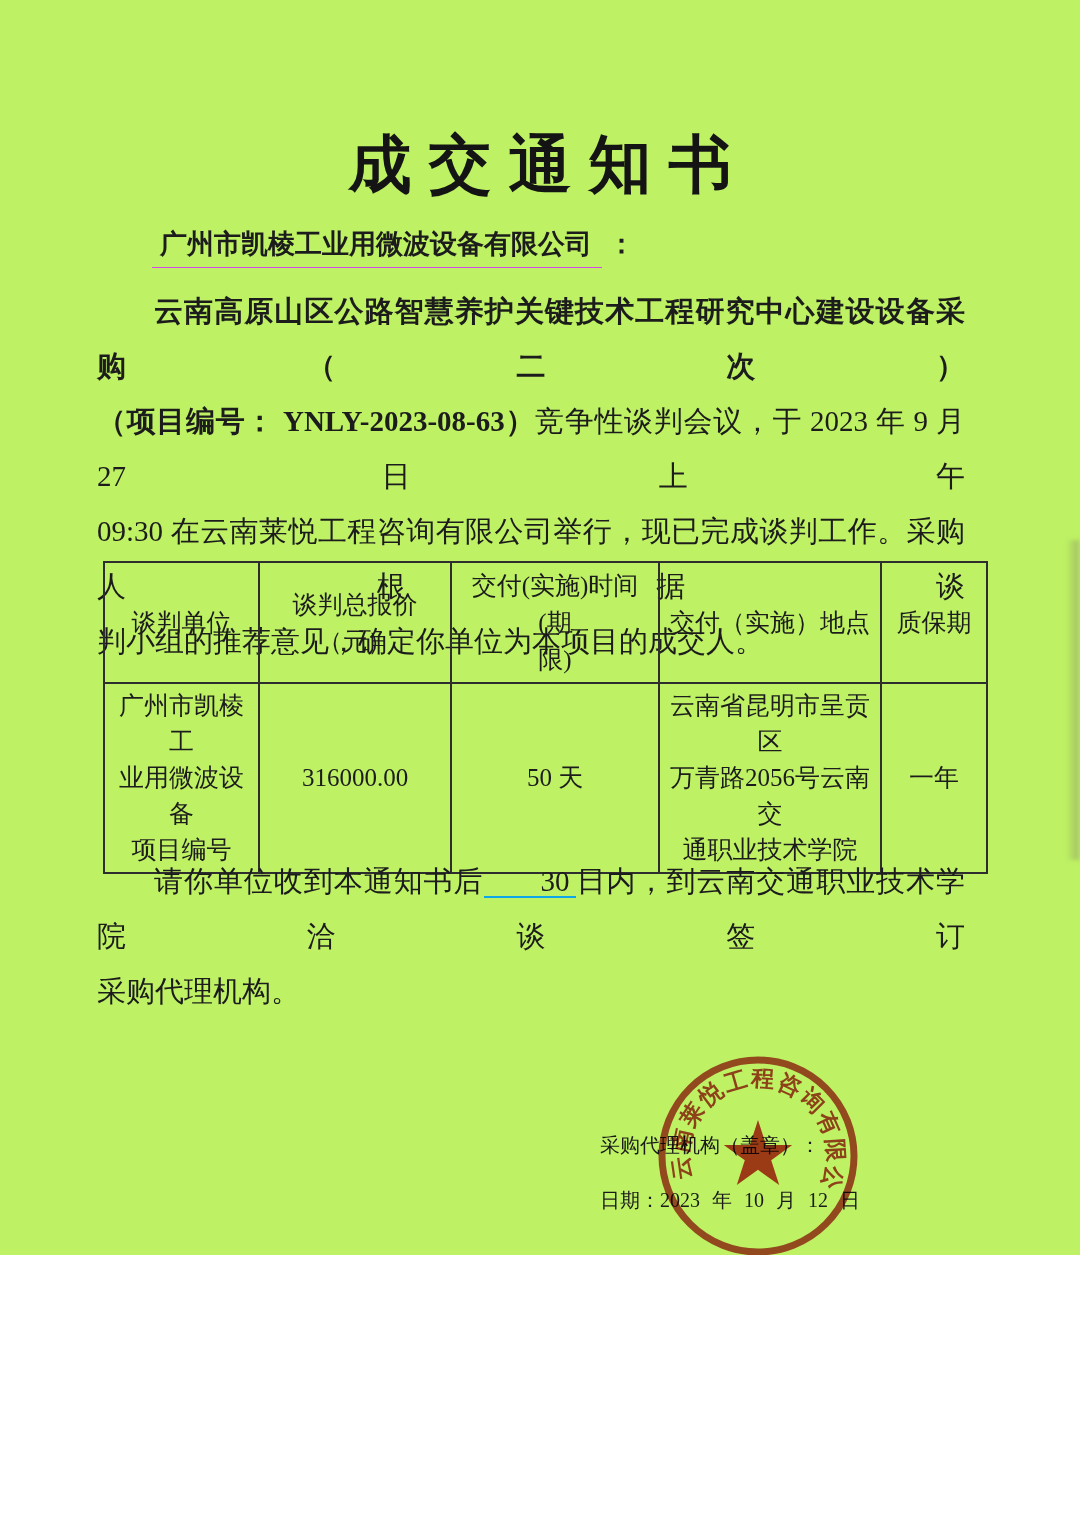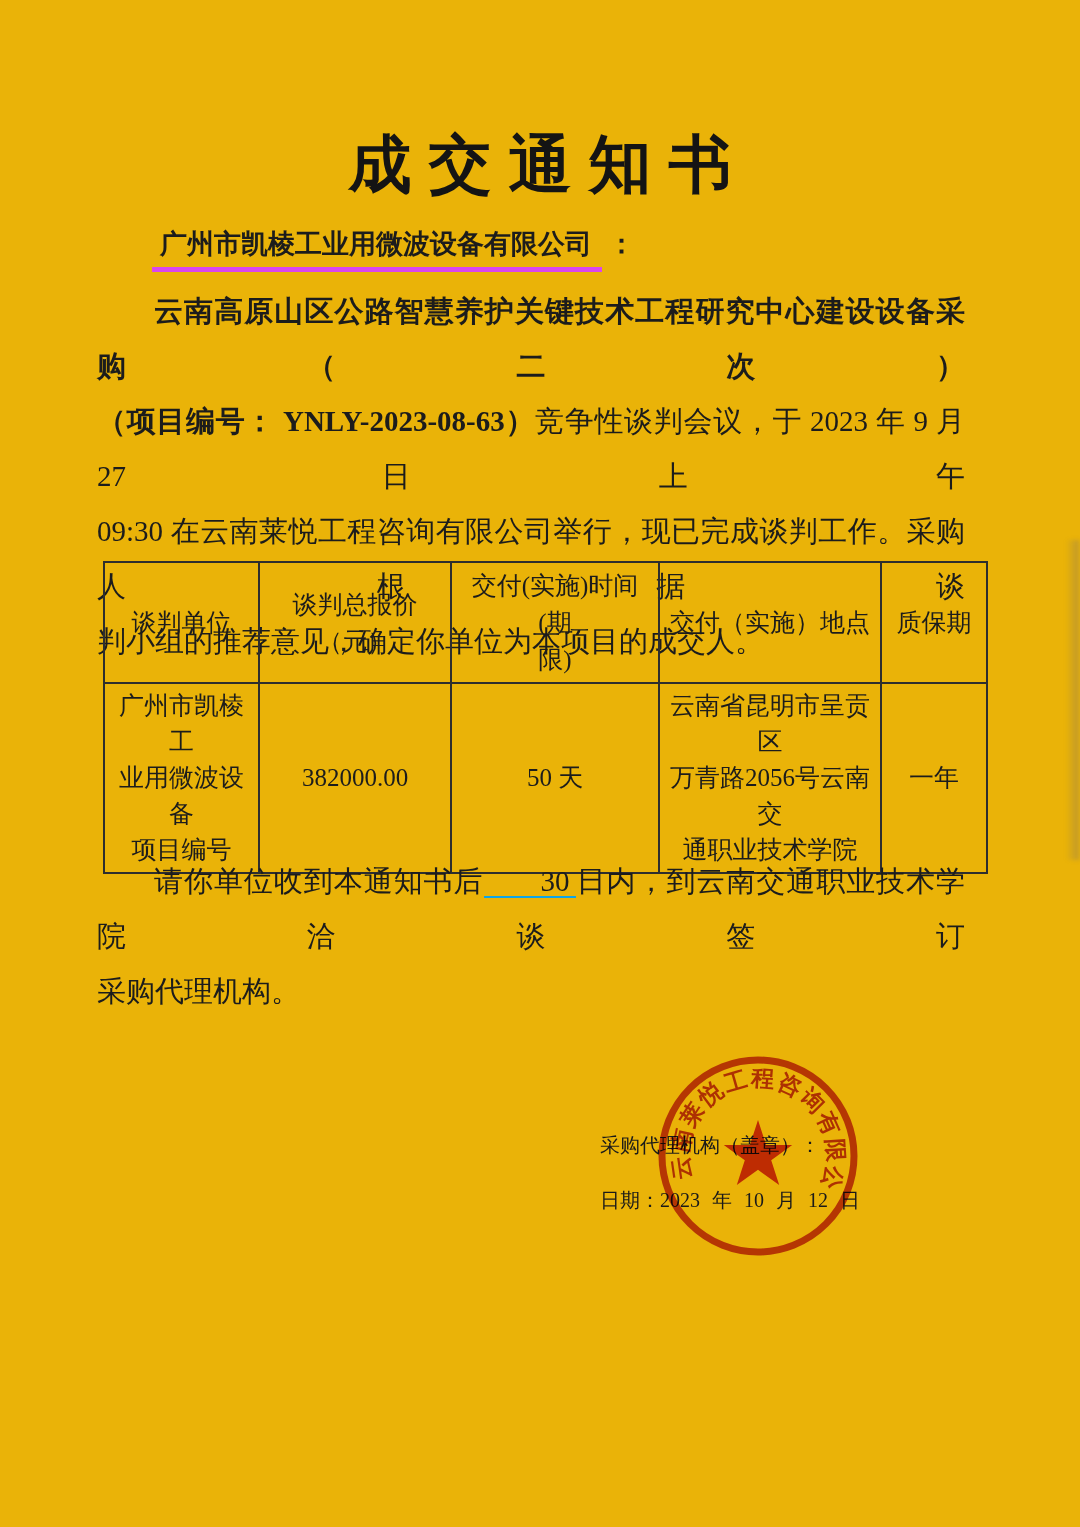--- a/index.html
+++ b/index.html
@@ -4,22 +4,22 @@
 <style>
   * { margin: 0; padding: 0; box-sizing: border-box; }
   html, body { background: #ffffff; }
   body {
     font-family: "Liberation Serif", "DejaVu Serif", serif;
     color: #1c1c1c;
   }
   .page {
     position: relative;
     width: 1080px;
-    height: 1527px;
-    background: #eab308;
+    height: 1255px;
+    background: #bef264;
     overflow: hidden;
   }
   
   .edge-shadow {
     position: absolute;
     right: 0; top: 540px;
     width: 14px; height: 320px;
     background: linear-gradient(to right, rgba(120,110,105,0) 0%, rgba(120,110,105,0.35) 85%, rgba(120,110,105,0.1) 100%);
     filter: blur(2px);
     pointer-events: none;
@@ -39,21 +39,21 @@
 
   .addressee {
     position: absolute;
     top: 226px; left: 152px;
     font-size: 27px;
     font-weight: bold;
     white-space: nowrap;
   }
   .addressee .name {
     display: inline-block;
-    border-bottom: 5px solid #d946ef;
+    border-bottom: 1px solid #d946ef;
     padding: 0 10px 5px 8px;
   }
   .addressee .colon { margin-left: 6px; }
 
   .body-block {
     position: absolute;
     left: 97px;
     width: 868px;
     font-size: 29px;
     line-height: 55px;
@@ -167,21 +167,21 @@
             <div>质保期</div>
           </td>
     </tr>
     <tr class="bod">
       <td>
             <div>广州市凯棱工</div>
             <div>业用微波设备</div>
             <div>项目编号</div>
           </td>
       <td>
-            <div>382000.00</div>
+            <div>316000.00</div>
           </td>
       <td>
             <div>50 天</div>
           </td>
       <td>
             <div>云南省昆明市呈贡区</div>
             <div>万青路2056号云南交</div>
             <div>通职业技术学院</div>
           </td>
       <td>

